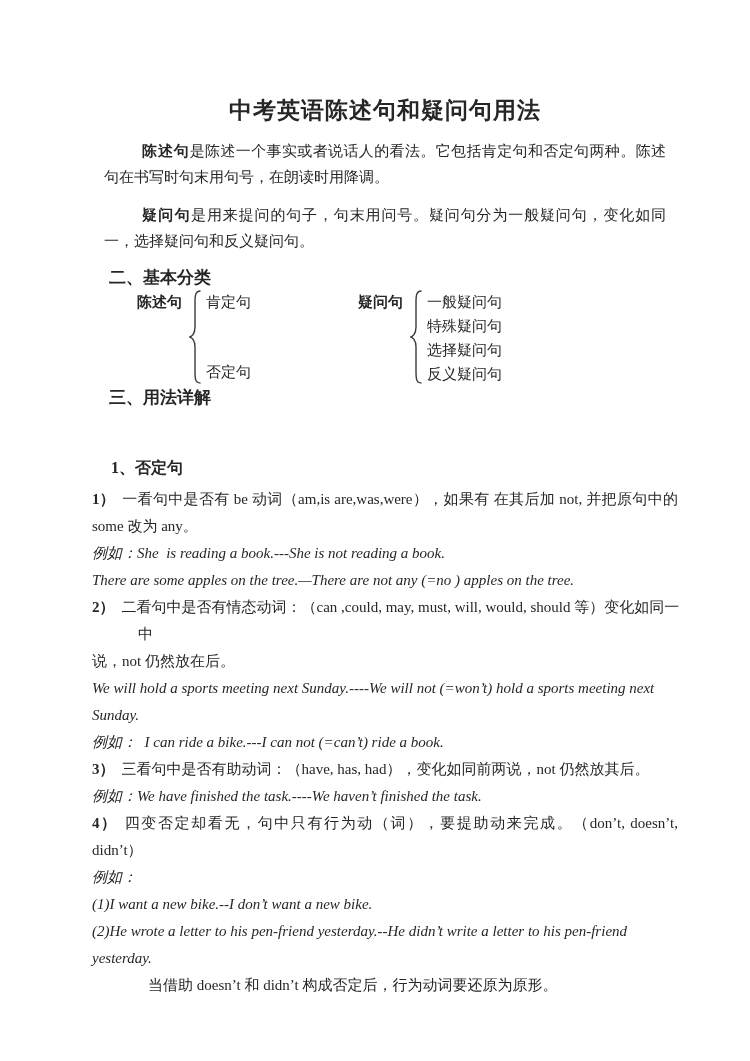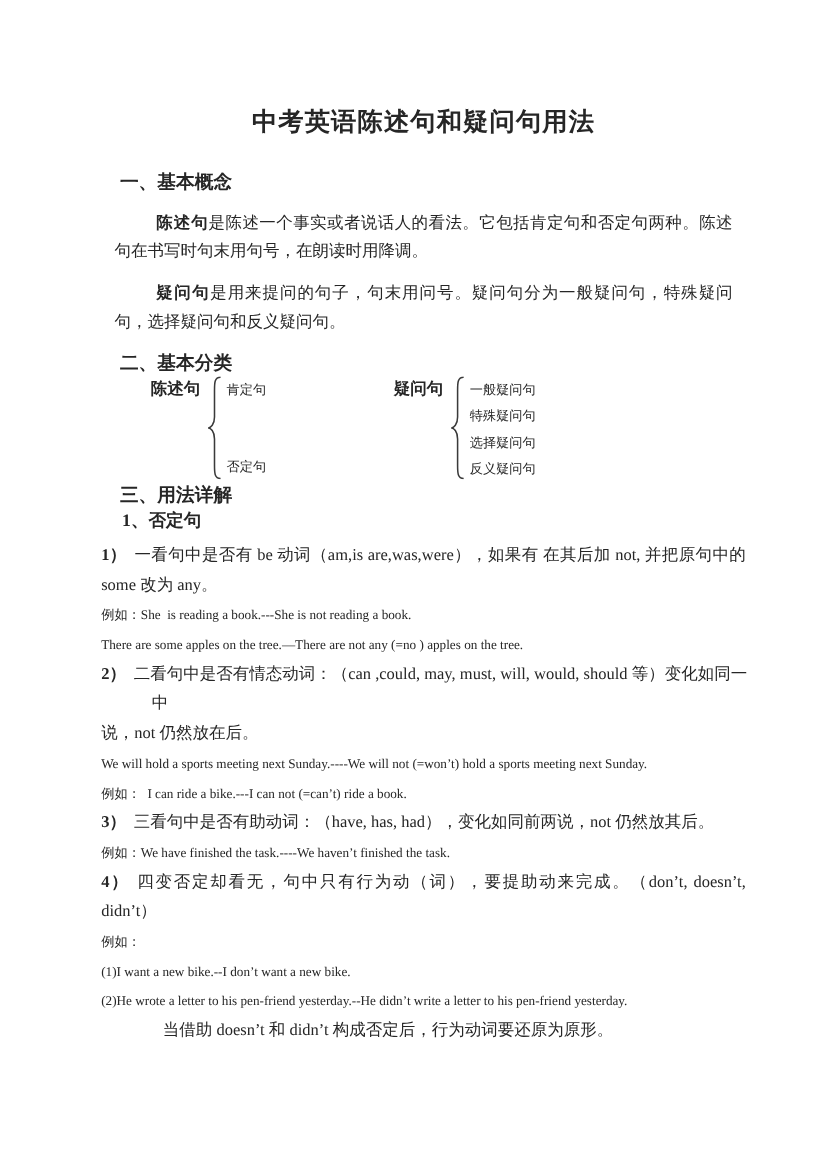--- a/index.html
+++ b/index.html
@@ -7,57 +7,56 @@
   .page{
     box-sizing:border-box;
     width:750px;height:1061px;
     padding:96px 72px 0 92px;
     font-family:"Liberation Serif","DejaVu Serif",serif;
     color:#262626;
     font-size:15px;
   }
   .title{
     font-size:23px;font-weight:bold;text-align:center;
-    line-height:30px;margin-bottom:28px;letter-spacing:1px;
+    line-height:30px;margin-bottom:12px;letter-spacing:1px;
   }
   .h-major{font-size:17px;font-weight:bold;line-height:24px;margin-left:17px;}
   .para{margin:12px;line-height:26px;text-indent:38px;text-align:justify;}
   .para b{letter-spacing:.5px;}
-  .h-minor{font-size:16px;font-weight:bold;line-height:24px;margin-left:19px;}
+  .h-minor{font-size:16px;font-weight:bold;line-height:24px;margin-left:19px;margin-top:46px;}
 
   
   .diagram{position:relative;height:96px;}
   .dgroup{position:absolute;top:0;display:flex;align-items:flex-start;}
   .dgroup.left{left:45px;}
   .dgroup.right{left:266px;}
   .dlabel{font-weight:bold;font-size:15px;line-height:24px;white-space:nowrap;}
   .brace{margin:0 3px 0 6px;flex:0 0 auto;}
-  .ditems{display:flex;flex-direction:column;font-size:12px;}
+  .ditems{display:flex;flex-direction:column;font-size:15px;}
   .ditems.two{height:94px;justify-content:space-between;}
   .ditems div{line-height:24px;white-space:nowrap;}
 
   
   .rules{margin-top:6px;line-height:27px;}
   .rule-line{text-align:justify;}
   .rule-line b{padding-right:7px;}
   .nowrap{white-space:nowrap;text-align:right;}
   .hang{padding-left:46px;}
-  .ex{white-space:pre-wrap;font-size:12px;line-height:27px;}
+  .ex{white-space:pre-wrap;font-size:15px;line-height:27px;font-style:italic;}
   .note{padding-left:56px;}
 </style>
 </head>
 <body>
 
 <div class="page">
 
   <div class="title">中考英语陈述句和疑问句用法</div>
 
-  <div class="h-major">一、基本概念</div>
   <p class="para"><b>陈述句</b><span>是陈述一个事实或者说话人的看法。它包括肯定句和否定句两种。陈述句在书写时句末用句号，在朗读时用降调。</span></p>
-  <p class="para"><b>疑问句</b><span>是用来提问的句子，句末用问号。疑问句分为一般疑问句，特殊疑问句，选择疑问句和反义疑问句。</span></p>
+  <p class="para"><b>疑问句</b><span>是用来提问的句子，句末用问号。疑问句分为一般疑问句，变化如同一，选择疑问句和反义疑问句。</span></p>
 
   <div class="h-major">二、基本分类</div>
 
   <div class="diagram">
     <div class="dgroup left">
       <span class="dlabel">陈述句</span>
       <span class="brace">
         <svg width="15" height="94" viewBox="0 0 15 94" fill="none">
           <path d="M12.5 1 C7 1 7 6 7 13 L7 37 C7 44 3.5 47 1.2 47 C3.5 47 7 50 7 57 L7 81 C7 88 7 93 12.5 93" stroke="#3a3a3a" stroke-width="1.4" fill="none"></path>
         </svg>

